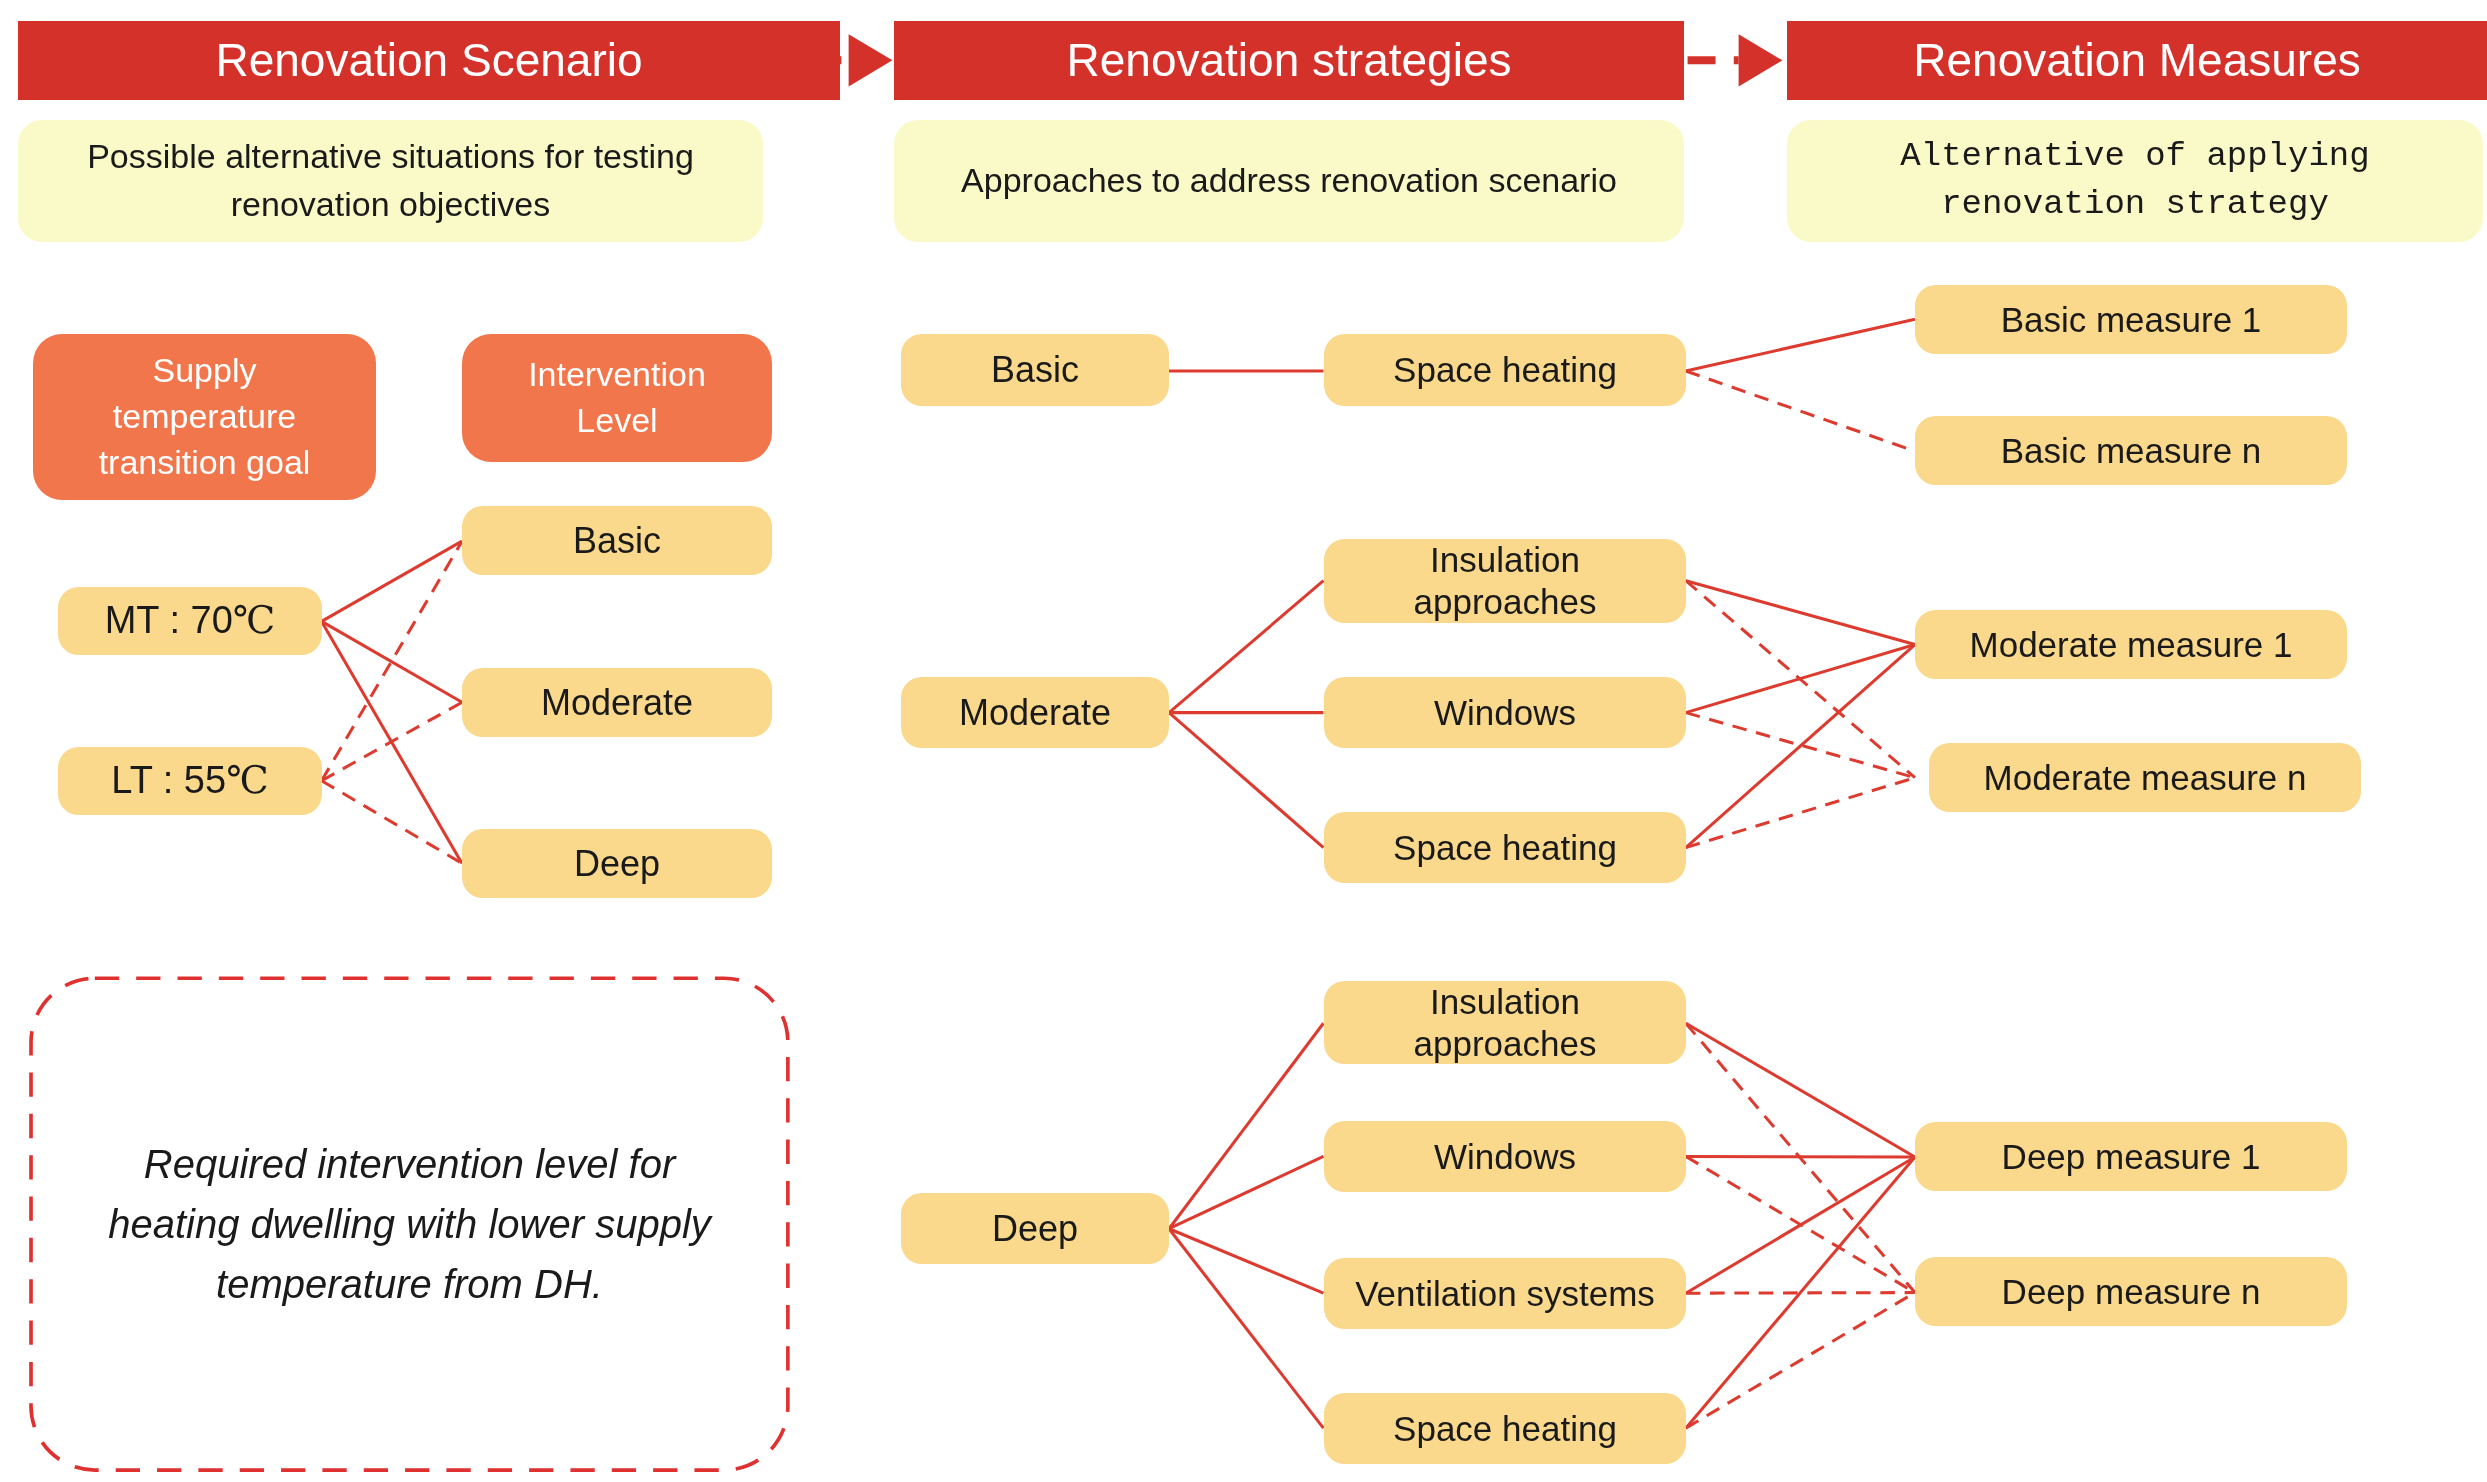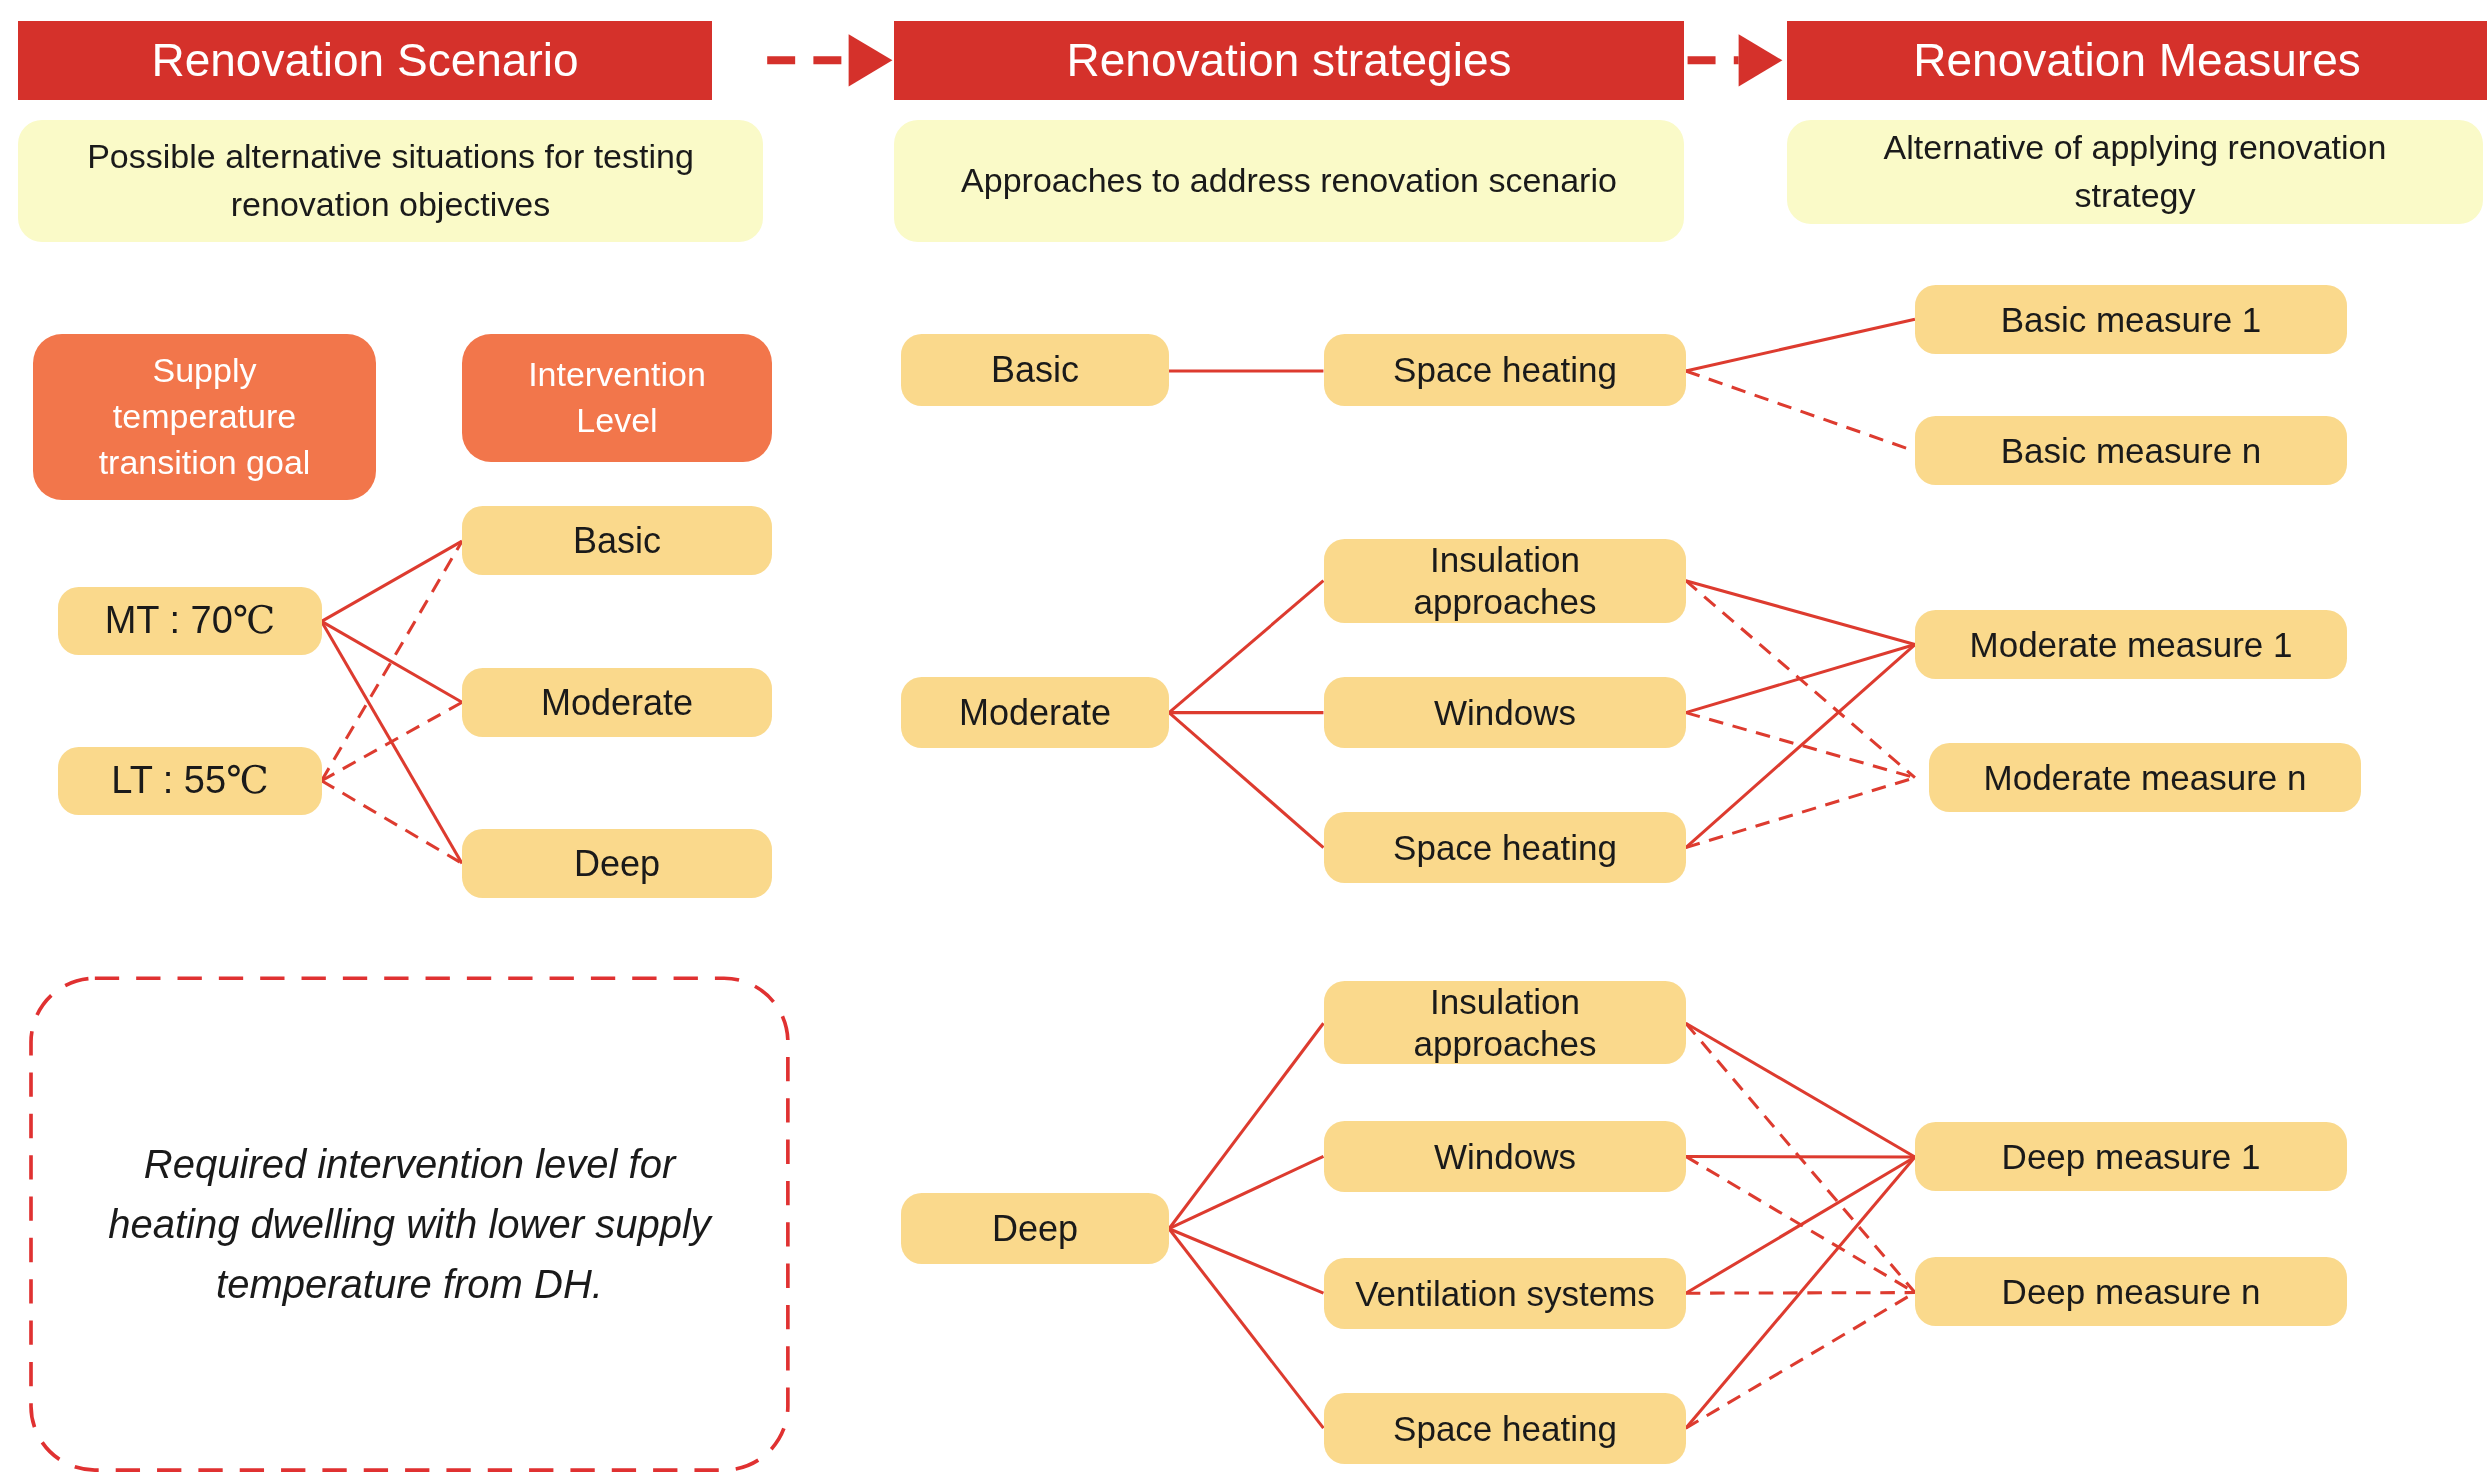--- a/index.html
+++ b/index.html
@@ -29,26 +29,26 @@
   .gold{background:var(--gold);color:var(--ink);font-size:36px;line-height:1.2;
         border-radius:20.7px;}
   .gold.small{font-size:35px;}
   .unit{font-family:"Liberation Serif","DejaVu Serif",serif;}
   .pad-tight{padding:4px 55px;}
   .note{color:var(--ink);font-style:italic;font-size:40px;line-height:1.5;
         padding:0 58px;background:transparent;}
   .goal{font-size:38px;justify-content:center;}
 
   
-  #hdr1{left:18px;top:20.7px;width:694px;height:79px;}
+  #hdr1{left:18px;top:20.7px;width:822px;height:79px;}
   #hdr2{left:894px;top:20.7px;width:790px;height:79px;}
   #hdr3{left:1787px;top:20.7px;width:700px;height:79px;}
   #desc1{left:18px;top:120px;width:745px;height:122px;}
   #desc2{left:894px;top:120px;width:790px;height:122px;}
-  #desc3{left:1787px;top:120px;width:696px;height:104px;}
+  #desc3{left:1787px;top:120px;width:696px;height:122px;font-family:Liberation Mono, monospace;}
   #goalbox{left:33px;top:334px;width:343px;height:166px;padding:16px 32px;}
   #levelbox{left:462px;top:334px;width:310px;height:128px;padding:0 24px;}
   #lvl-basic{left:462px;top:506px;width:310px;height:69px;}
   #mt{left:58px;top:587px;width:264px;height:68px;}
   #lvl-moderate{left:462px;top:668px;width:310px;height:69px;}
   #lt{left:58px;top:747px;width:264px;height:68px;}
   #lvl-deep{left:462px;top:829px;width:310px;height:69px;}
   #notebox{left:29px;top:976px;width:761px;height:495px;}
   #strat-basic{left:901px;top:334px;width:268px;height:72px;}
   #sh-basic{left:1324px;top:334px;width:362px;height:72px;}

